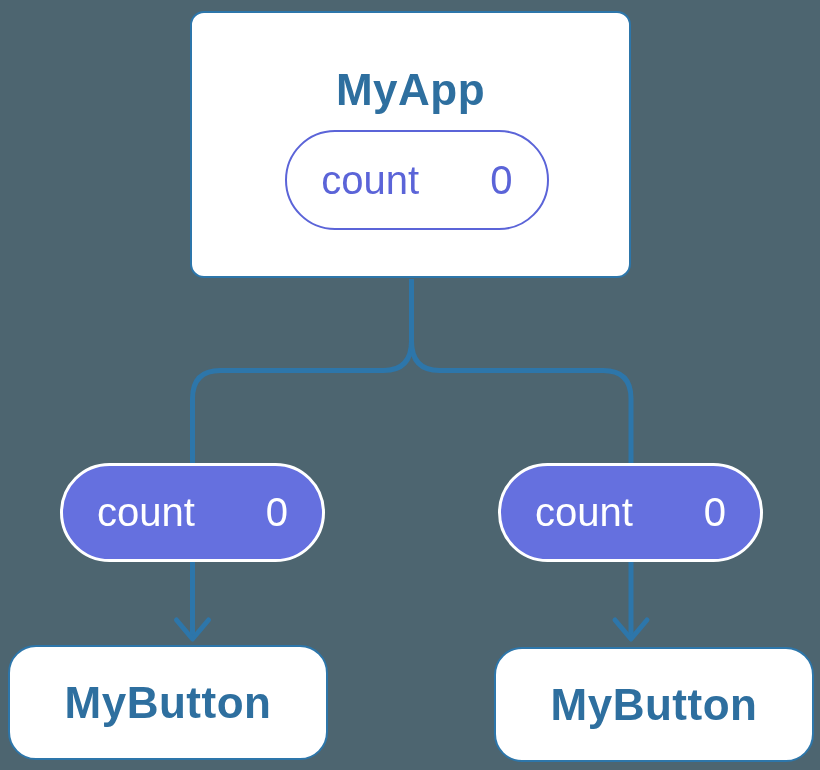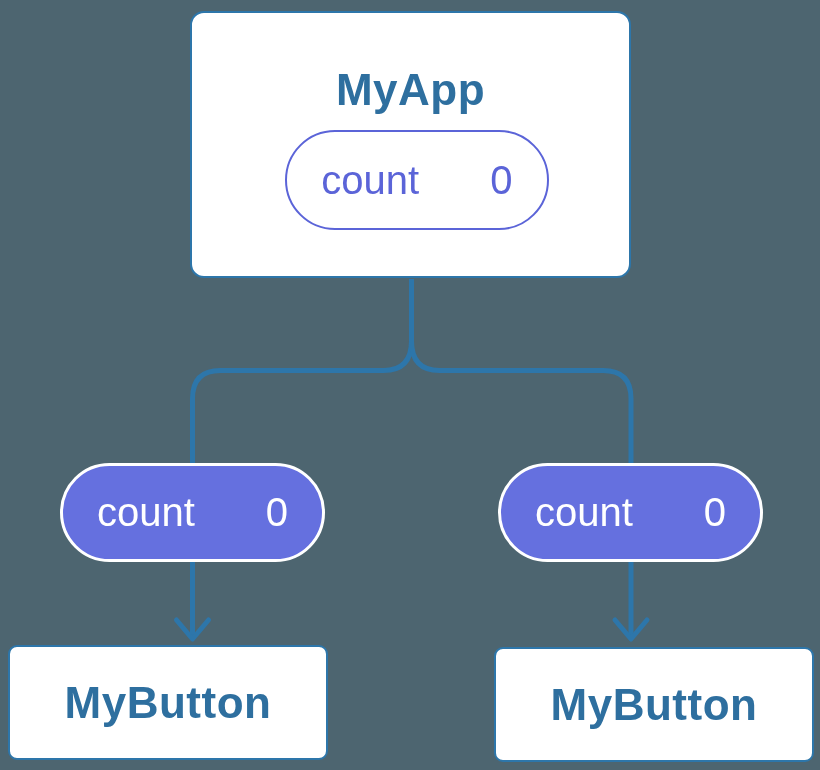--- a/index.html
+++ b/index.html
@@ -42,21 +42,21 @@
     background:var(--node-fill);
     border:2.5px solid var(--connector-blue);
     box-sizing:border-box;
   }
   .root-node{
     left:190px;top:11px;width:441px;height:267px;
     border-radius:14px;
   }
   .button-node{
     width:320px;height:115px;
-    border-radius:9px;
+    border-radius:28px;
     display:flex;align-items:center;justify-content:center;
   }
   .button-left{left:8px;top:645px;}
   .button-right{left:494px;top:647px;}
   .node-title{
     color:var(--node-text-blue);
     font-size:44px;
     font-weight:600;
     letter-spacing:0.5px;
     text-align:center;

